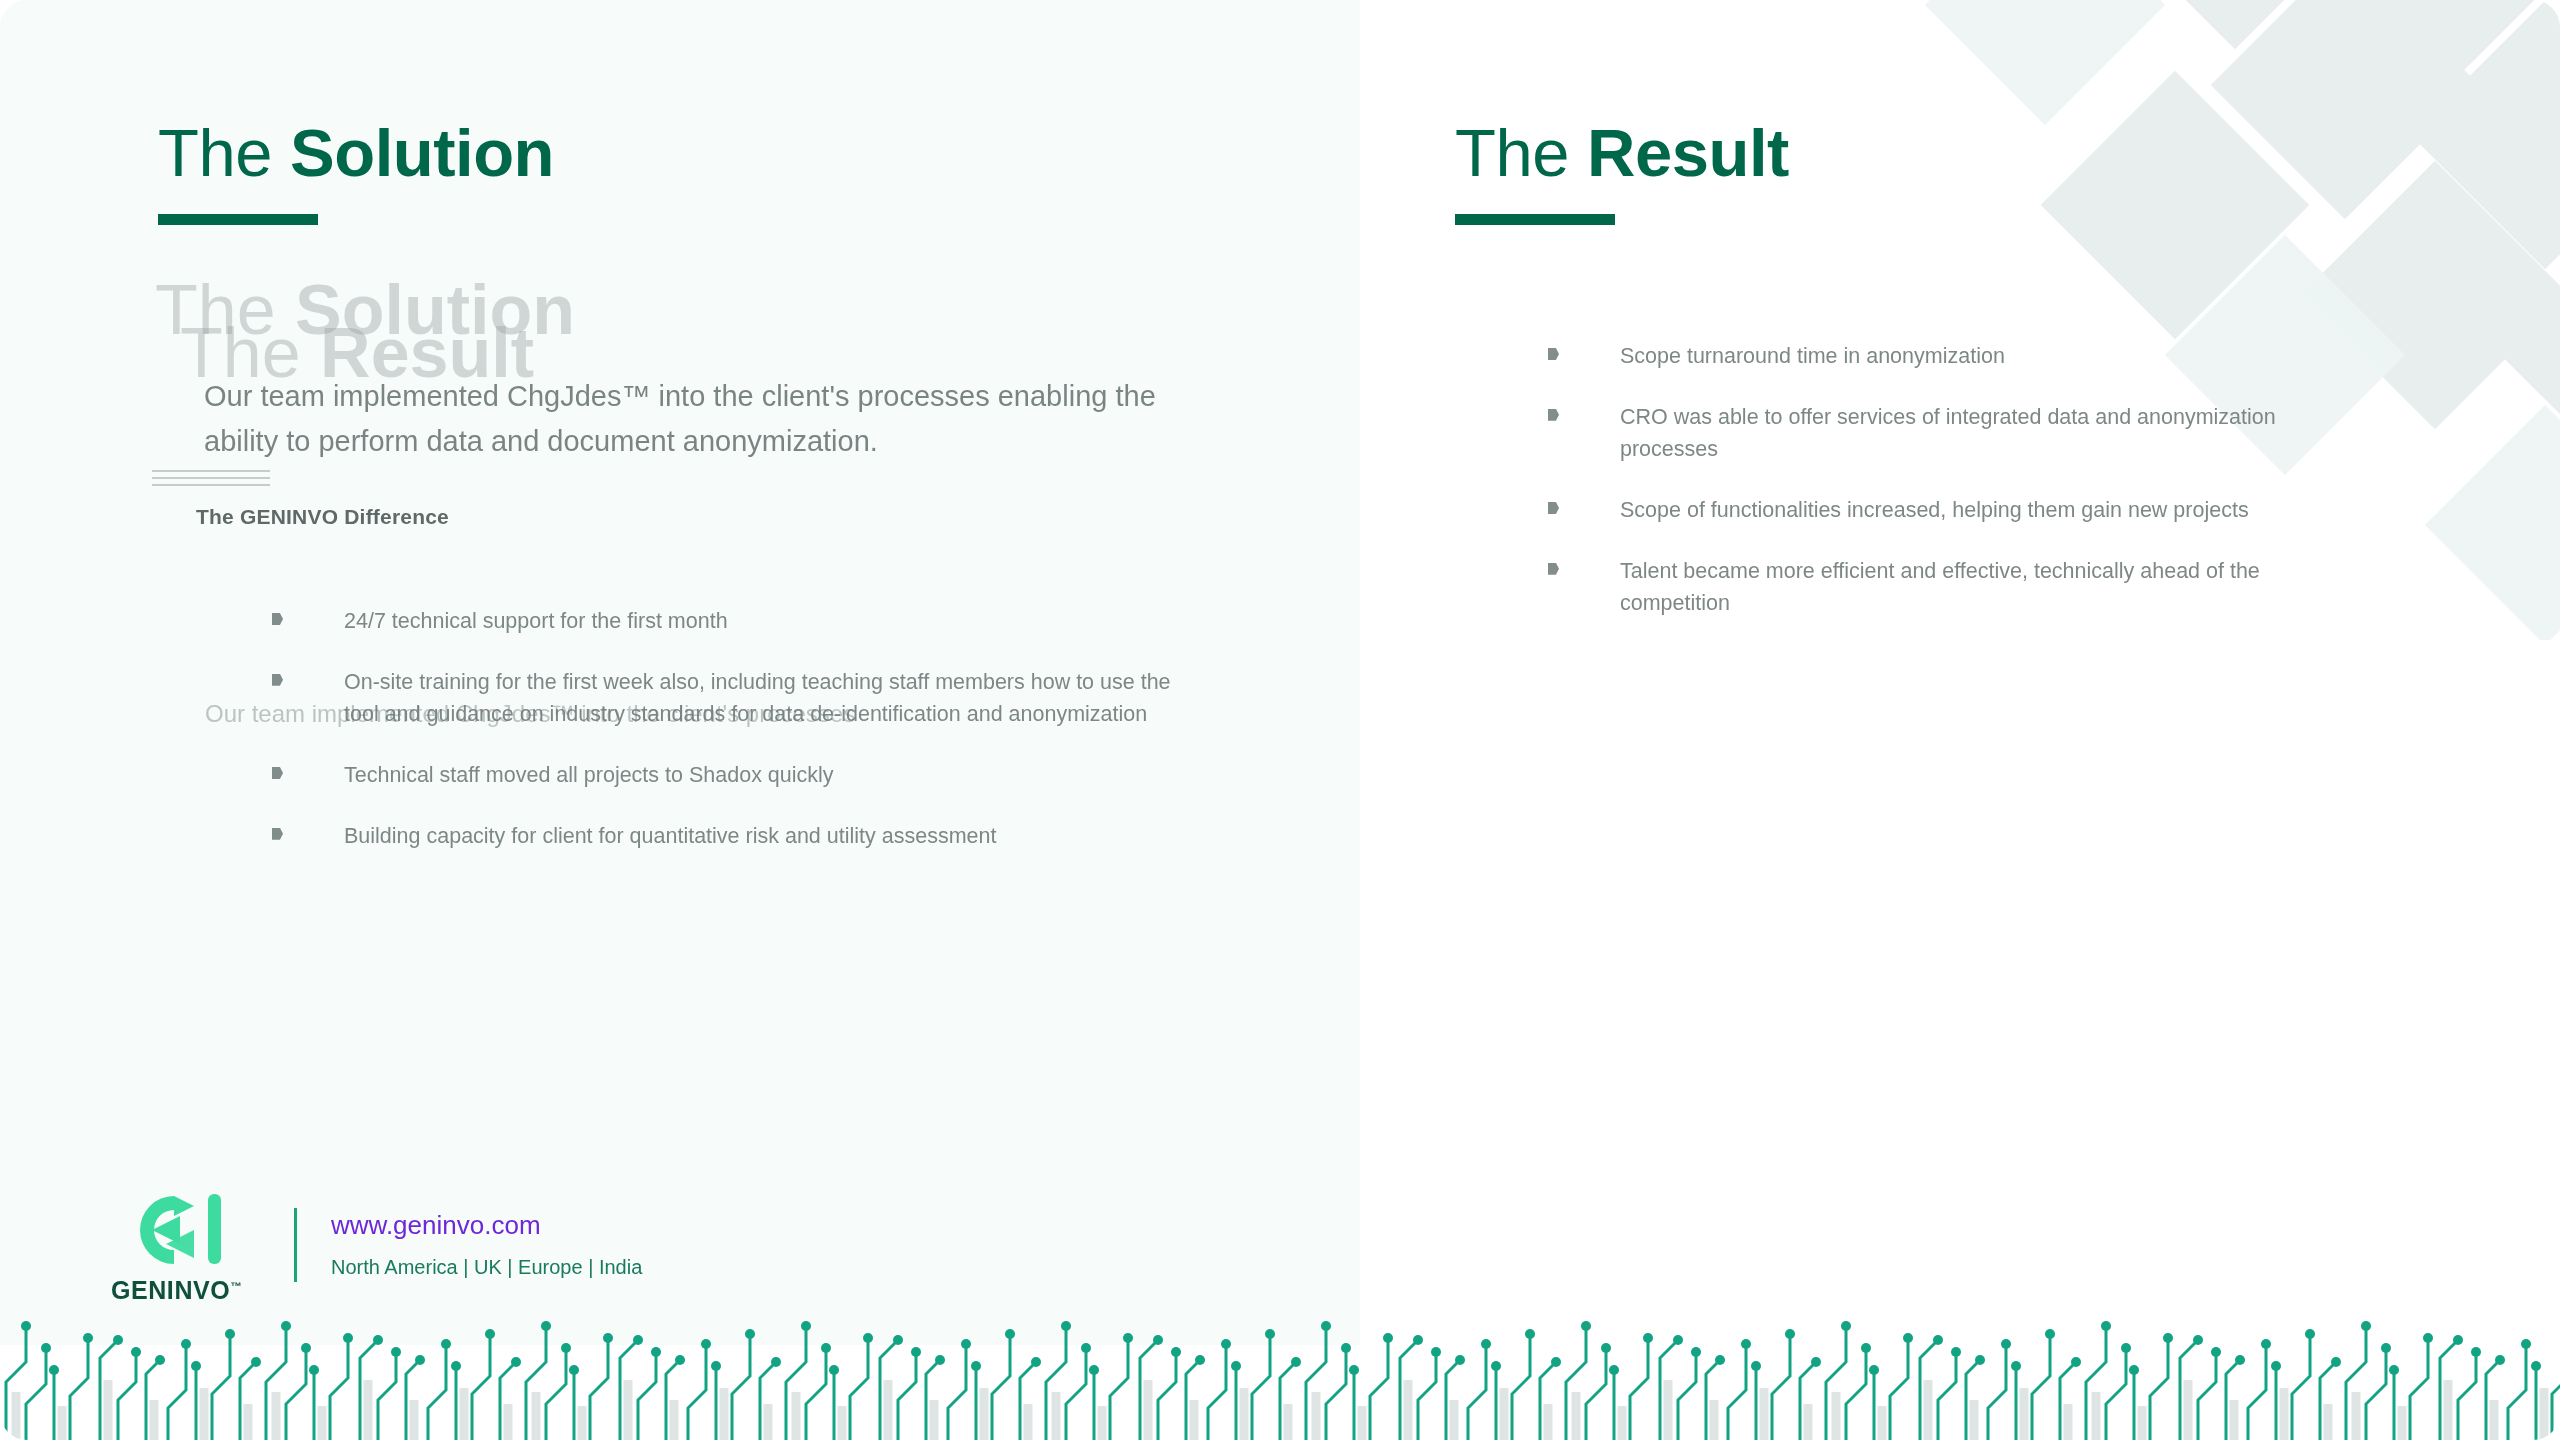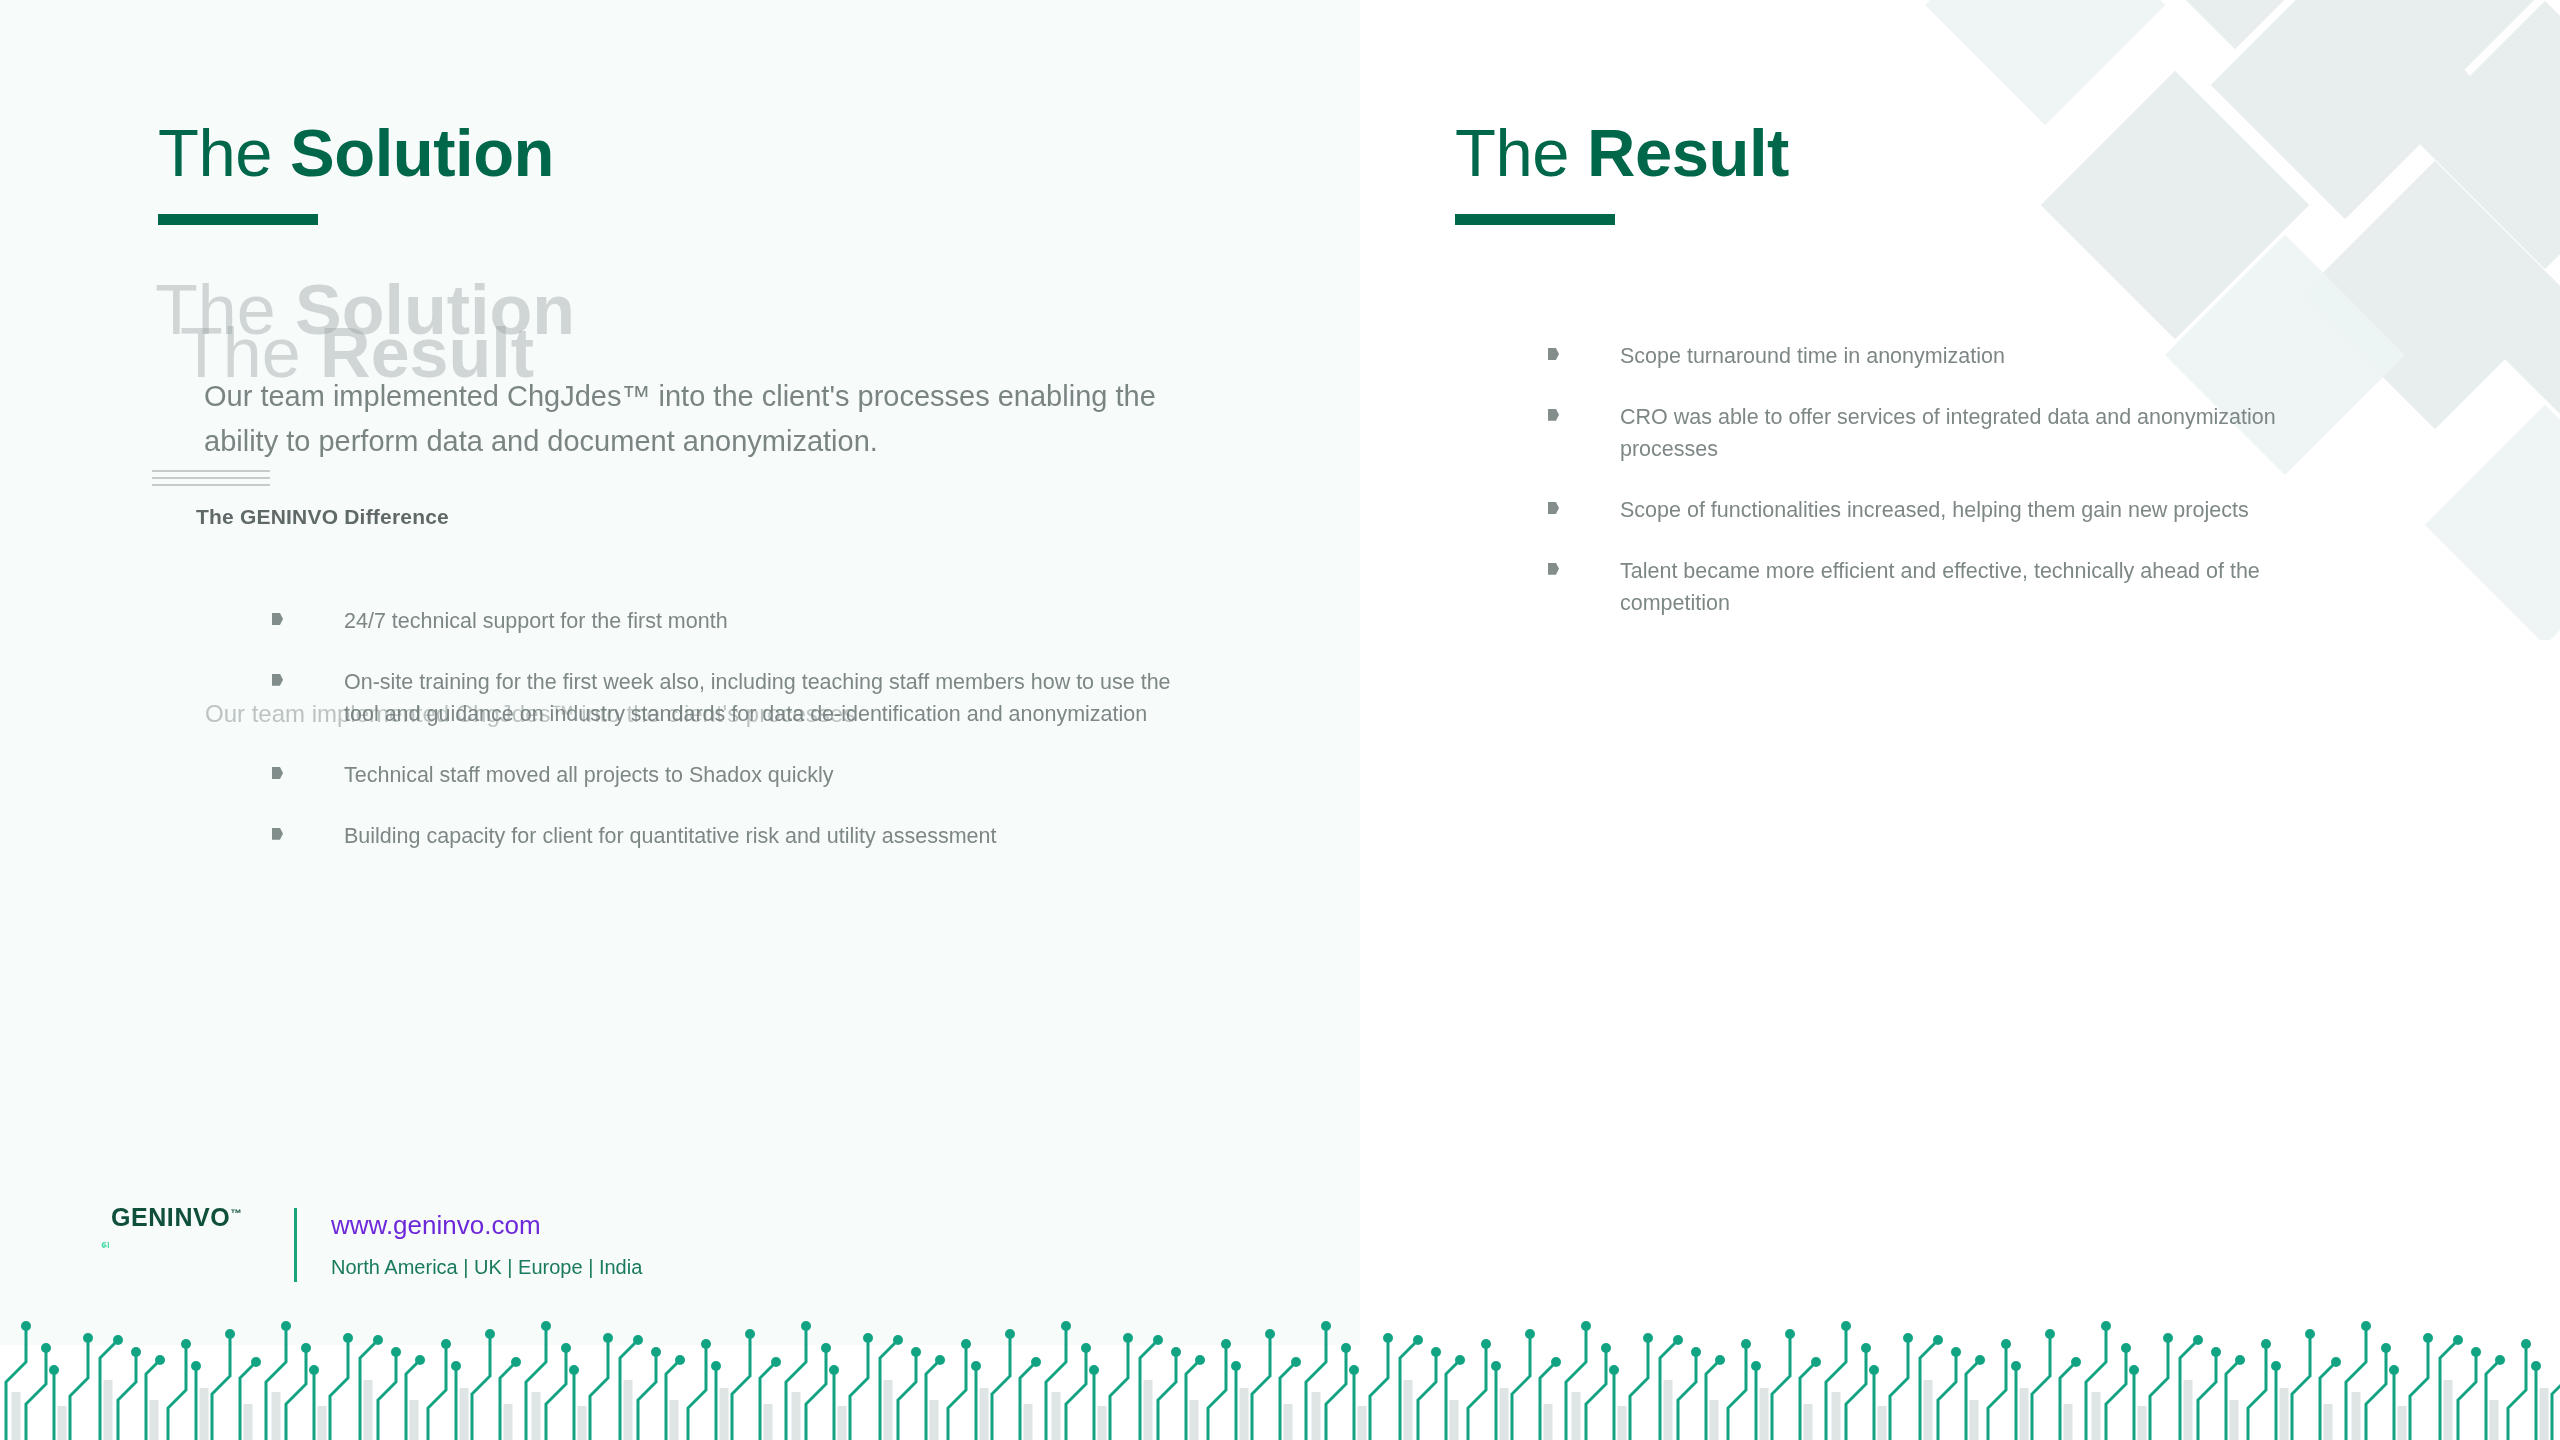--- a/index.html
+++ b/index.html
@@ -12,20 +12,21 @@
     font-family: "Liberation Sans", sans-serif;
     -webkit-font-smoothing: antialiased;
   }
 
   .slide {
     position: relative;
     width: 2560px;
     height: 1440px;
     overflow: hidden;
     background: #ffffff;
+    border-radius: 27px;
   }
 
   
   .diamond-watermark {
     position: absolute;
     top: -120px;
     right: -120px;
     width: 900px;
     height: 760px;
     pointer-events: none;
@@ -200,22 +201,22 @@
     position: absolute;
     left: 100px;
     top: 1180px;
     display: flex;
     align-items: center;
     height: 130px;
   }
   .logo-wrap {
     width: 142px;
     display: flex;
-    flex-direction: row;
-    align-items: flex-start;
+    flex-direction: column;
+    align-items: flex-end;
   }
   .logo-mark { width: 120px; height: 88px; display: block; }
   .logo-word {
     margin-top: 2px;
     font-size: 25px;
     font-weight: 700;
     color: #0f4f3c;
     letter-spacing: 0.6px;
     position: relative;
   }

